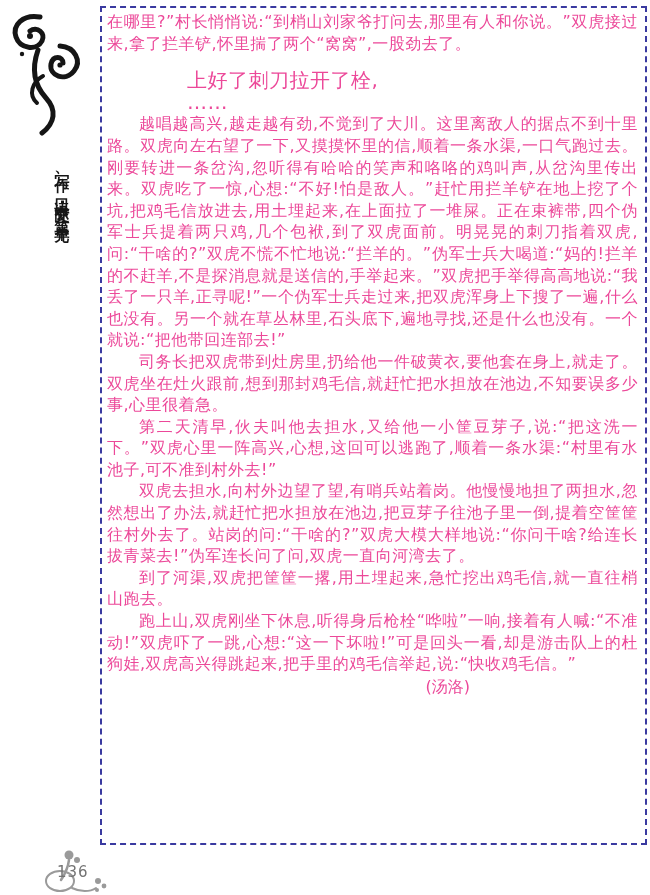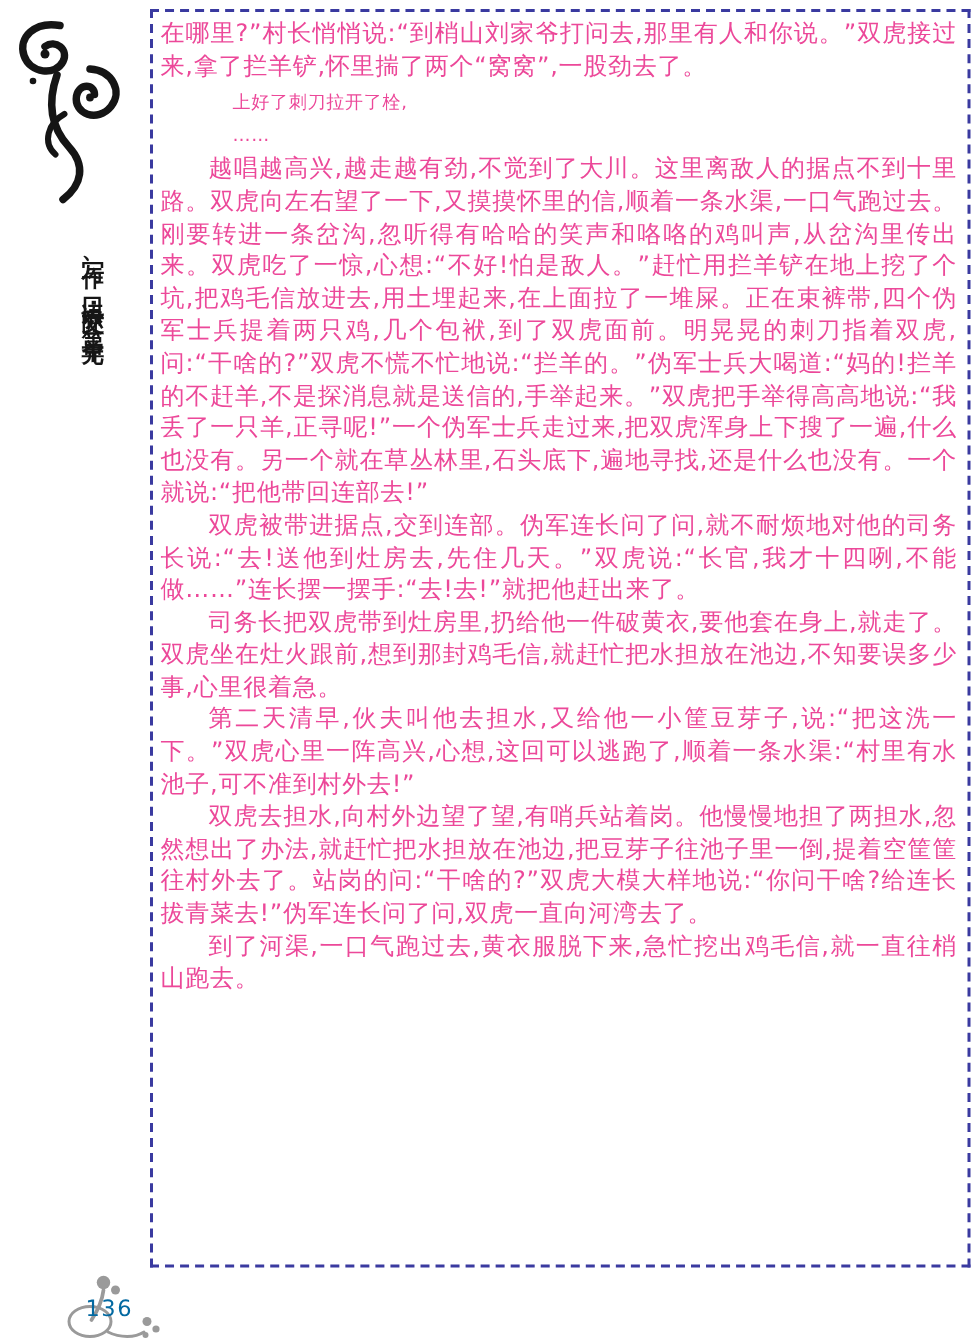--- a/index.html
+++ b/index.html
@@ -22,22 +22,22 @@
   .para {
     margin:0;
     text-indent:2em;
     text-align:justify;
     font-size:16px;
     line-height:21.6px;
     letter-spacing:0.5px;
   }
   .para.first { text-indent:0; }
   .verse {
-    margin:4px 0 0 4em;
-    font-size:12px;
+    margin:16px 0 0 4em;
+    font-size:20px;
     line-height:21.6px;
     letter-spacing:0.5px;
   }
   .verse-line { margin:0; }
   .attribution {
     margin:0;
     text-align:right;
     padding-right:168px;
     font-size:16px;
     line-height:23px;
@@ -58,21 +58,21 @@
   }
   
   .page-footer {
     position:absolute; left:42px; top:848px;
     width:90px; height:46px;
   }
   .page-footer svg { position:absolute; left:0; top:0; }
   .page-number {
     position:absolute; left:15px; top:15px;
     font-size:15px;
-    color:#0369a1;
+    color:#737373;
     letter-spacing:1px;
   }
 </style>
 </head>
 <body>
 
 <svg class="corner-ornament" viewBox="0 0 80 128">
   <g stroke="#151515" fill="none" stroke-linecap="round">
     <path d="M32 7 C15 4 4 15 8 27 C12 39 29 41 34 31 C38 23 29 16 22 21" stroke-width="5"></path>
     <circle cx="22" cy="26" r="3" fill="#151515" stroke="none"></circle>
@@ -86,25 +86,26 @@
 
 <div class="sidebar-label">写作、口语交际·第二单元</div>
 
 <div class="content-box">
   <p class="para first">在哪里?”村长悄悄说:“到梢山刘家爷打问去,那里有人和你说。”双虎接过来,拿了拦羊铲,怀里揣了两个“窝窝”,一股劲去了。</p>
   <div class="verse">
     <p class="verse-line">上好了刺刀拉开了栓,</p>
     <p class="verse-line">……</p>
   </div>
   <p class="para">越唱越高兴,越走越有劲,不觉到了大川。这里离敌人的据点不到十里路。双虎向左右望了一下,又摸摸怀里的信,顺着一条水渠,一口气跑过去。刚要转进一条岔沟,忽听得有哈哈的笑声和咯咯的鸡叫声,从岔沟里传出来。双虎吃了一惊,心想:“不好!怕是敌人。”赶忙用拦羊铲在地上挖了个坑,把鸡毛信放进去,用土埋起来,在上面拉了一堆屎。正在束裤带,四个伪军士兵提着两只鸡,几个包袱,到了双虎面前。明晃晃的刺刀指着双虎,问:“干啥的?”双虎不慌不忙地说:“拦羊的。”伪军士兵大喝道:“妈的!拦羊的不赶羊,不是探消息就是送信的,手举起来。”双虎把手举得高高地说:“我丢了一只羊,正寻呢!”一个伪军士兵走过来,把双虎浑身上下搜了一遍,什么也没有。另一个就在草丛林里,石头底下,遍地寻找,还是什么也没有。一个就说:“把他带回连部去!”</p>
-  <p class="para">双虎被带进据点,交到连部。伪军连长问了问,就不耐烦地对他的司务长说:“去!送他到灶房去,先住几天。”双虎说:“长官,我才十四咧,不能做……”连长摆一摆手:“去!去!”就把他赶出来了。</p>
   <p class="para">司务长把双虎带到灶房里,扔给他一件破黄衣,要他套在身上,就走了。双虎坐在灶火跟前,想到那封鸡毛信,就赶忙把水担放在池边,不知要误多少事,心里很着急。</p>
   <p class="para">第二天清早,伙夫叫他去担水,又给他一小筐豆芽子,说:“把这洗一下。”双虎心里一阵高兴,心想,这回可以逃跑了,顺着一条水渠:“村里有水池子,可不准到村外去!”</p>
   <p class="para">双虎去担水,向村外边望了望,有哨兵站着岗。他慢慢地担了两担水,忽然想出了办法,就赶忙把水担放在池边,把豆芽子往池子里一倒,提着空筐筐往村外去了。站岗的问:“干啥的?”双虎大模大样地说:“你问干啥?给连长拔青菜去!”伪军连长问了问,双虎一直向河湾去了。</p>
-  <p class="para">到了河渠,一口气跑过去,黄衣服脱下来,急忙挖出鸡毛信,就一直往梢山跑去。</p>
+  <p class="para">到了河渠,双虎把筐筐一撂,用土埋起来,急忙挖出鸡毛信,就一直往梢山跑去。</p>
+  <p class="para">跑上山,双虎刚坐下休息,听得身后枪栓“哗啦”一响,接着有人喊:“不准动!”双虎吓了一跳,心想:“这一下坏啦!”可是回头一看,却是游击队上的杜狗娃,双虎高兴得跳起来,把手里的鸡毛信举起,说:“快收鸡毛信。”</p>
+  <p class="attribution">(汤洛)</p>
 </div>
 
 <div class="page-footer">
   <svg viewBox="0 0 90 46" width="90" height="46">
     <g stroke="#9a9a9a" fill="none" stroke-linecap="round">
       <circle cx="27" cy="7" r="4.5" fill="#9a9a9a" stroke="none"></circle>
       <circle cx="35" cy="12" r="3" fill="#9a9a9a" stroke="none"></circle>
       <path d="M27 12 C26 20 23 26 19 32" stroke-width="2.5"></path>
       <ellipse cx="18" cy="33" rx="14" ry="10" stroke-width="2"></ellipse>
       <path d="M30 40 C38 44 48 44 54 40" stroke-width="2"></path>

